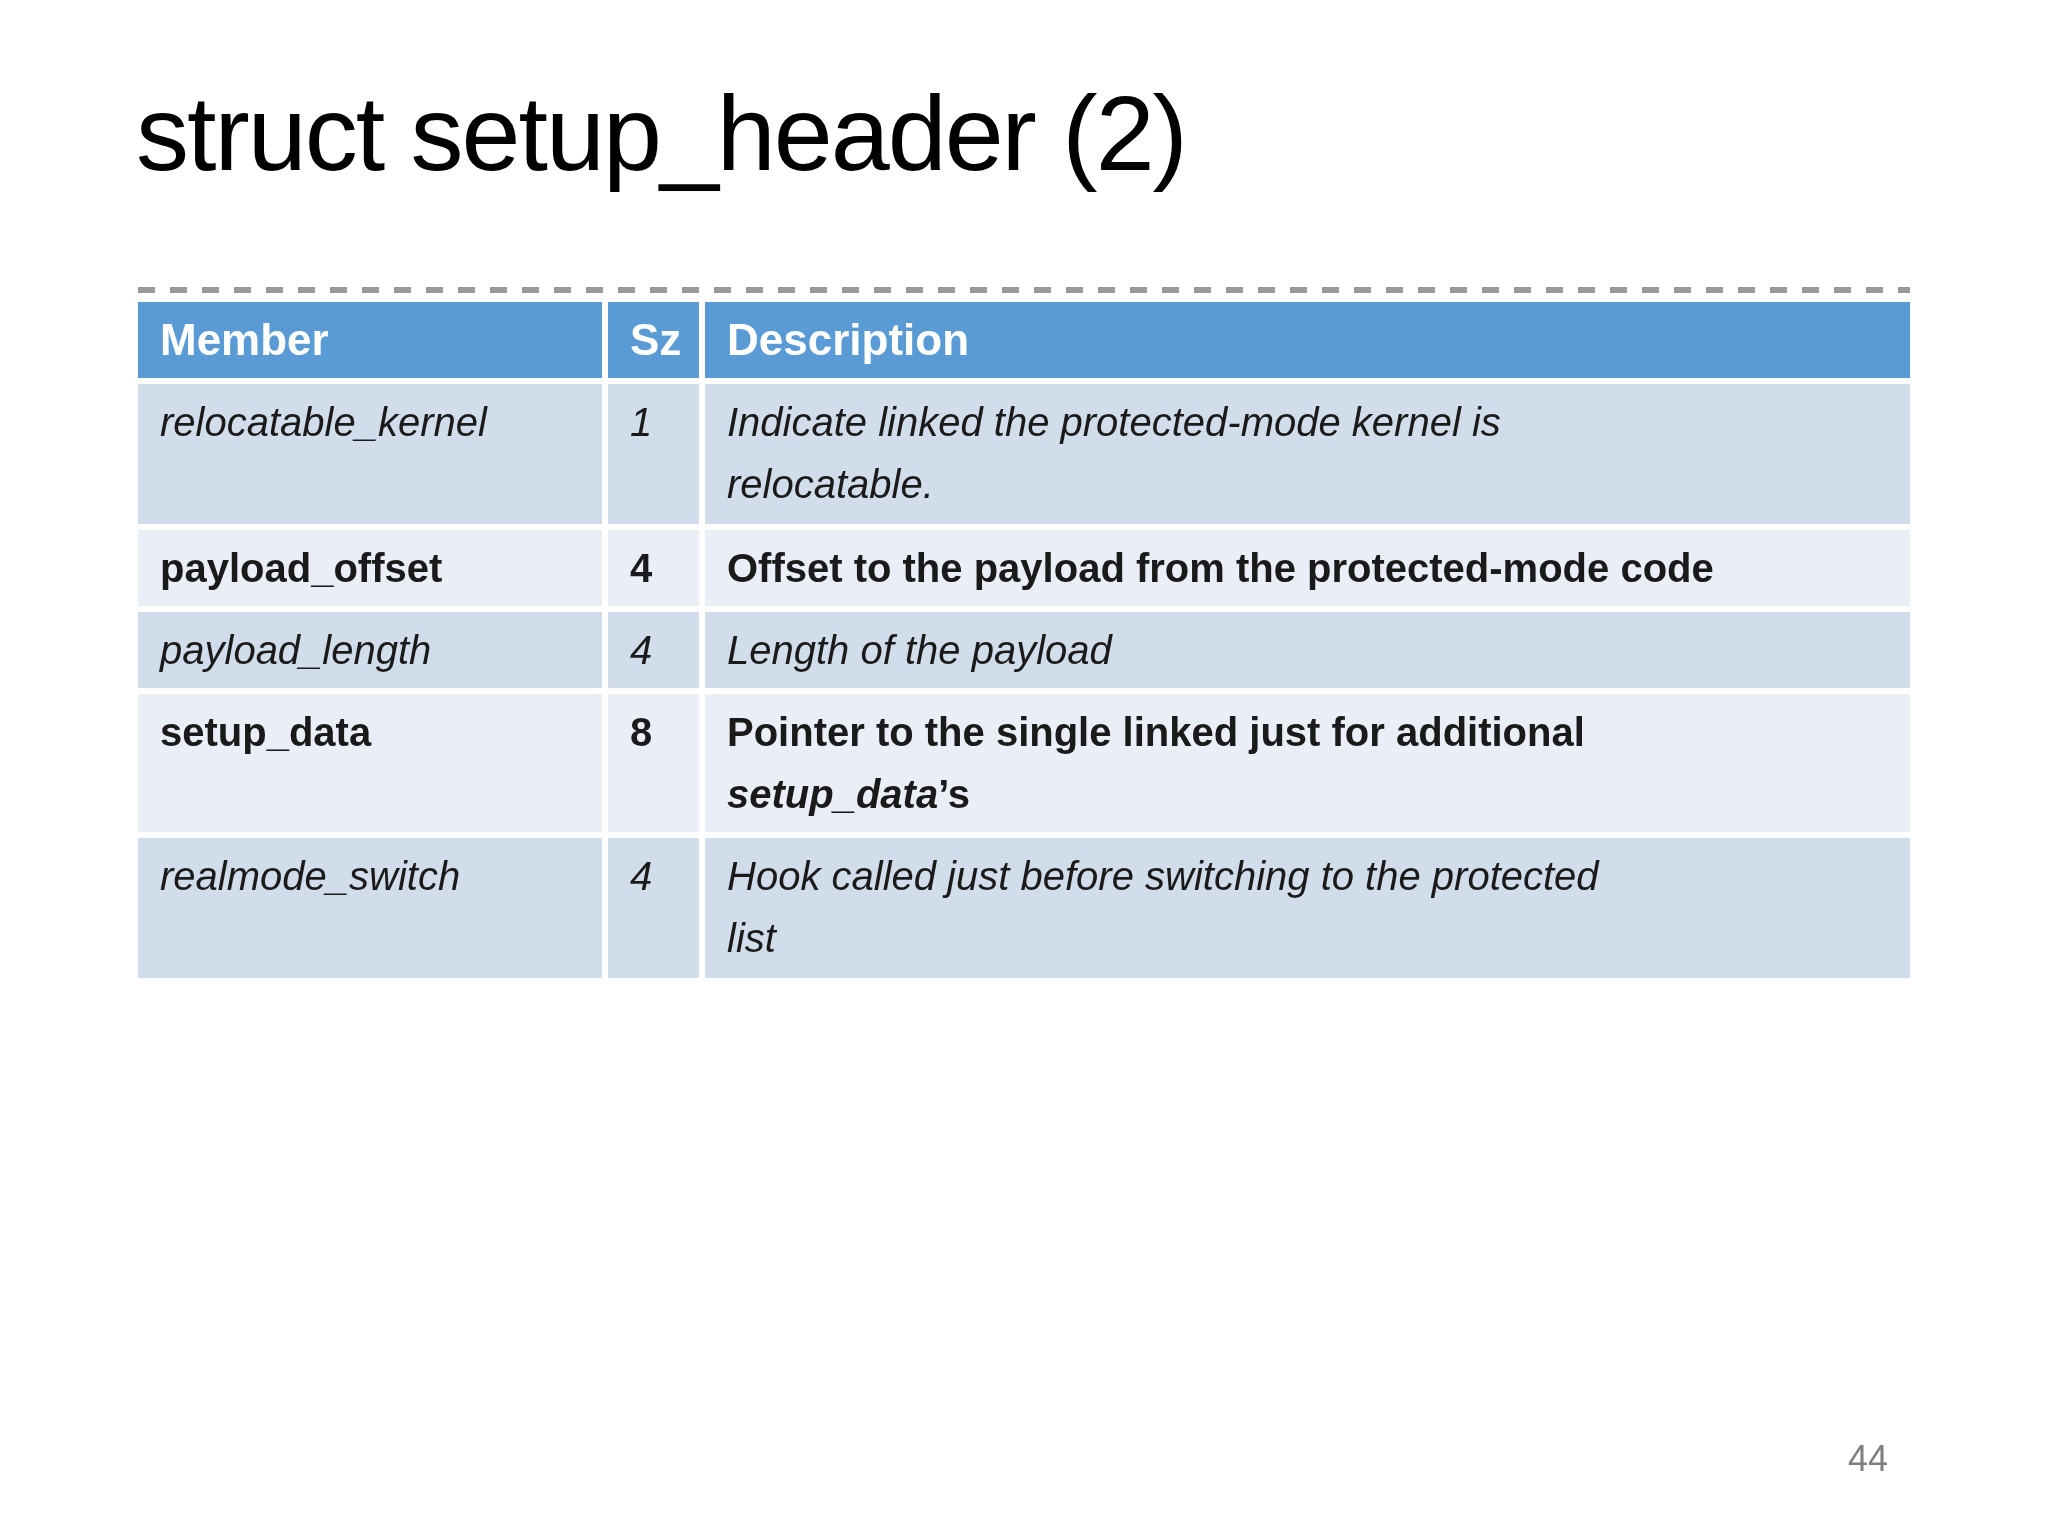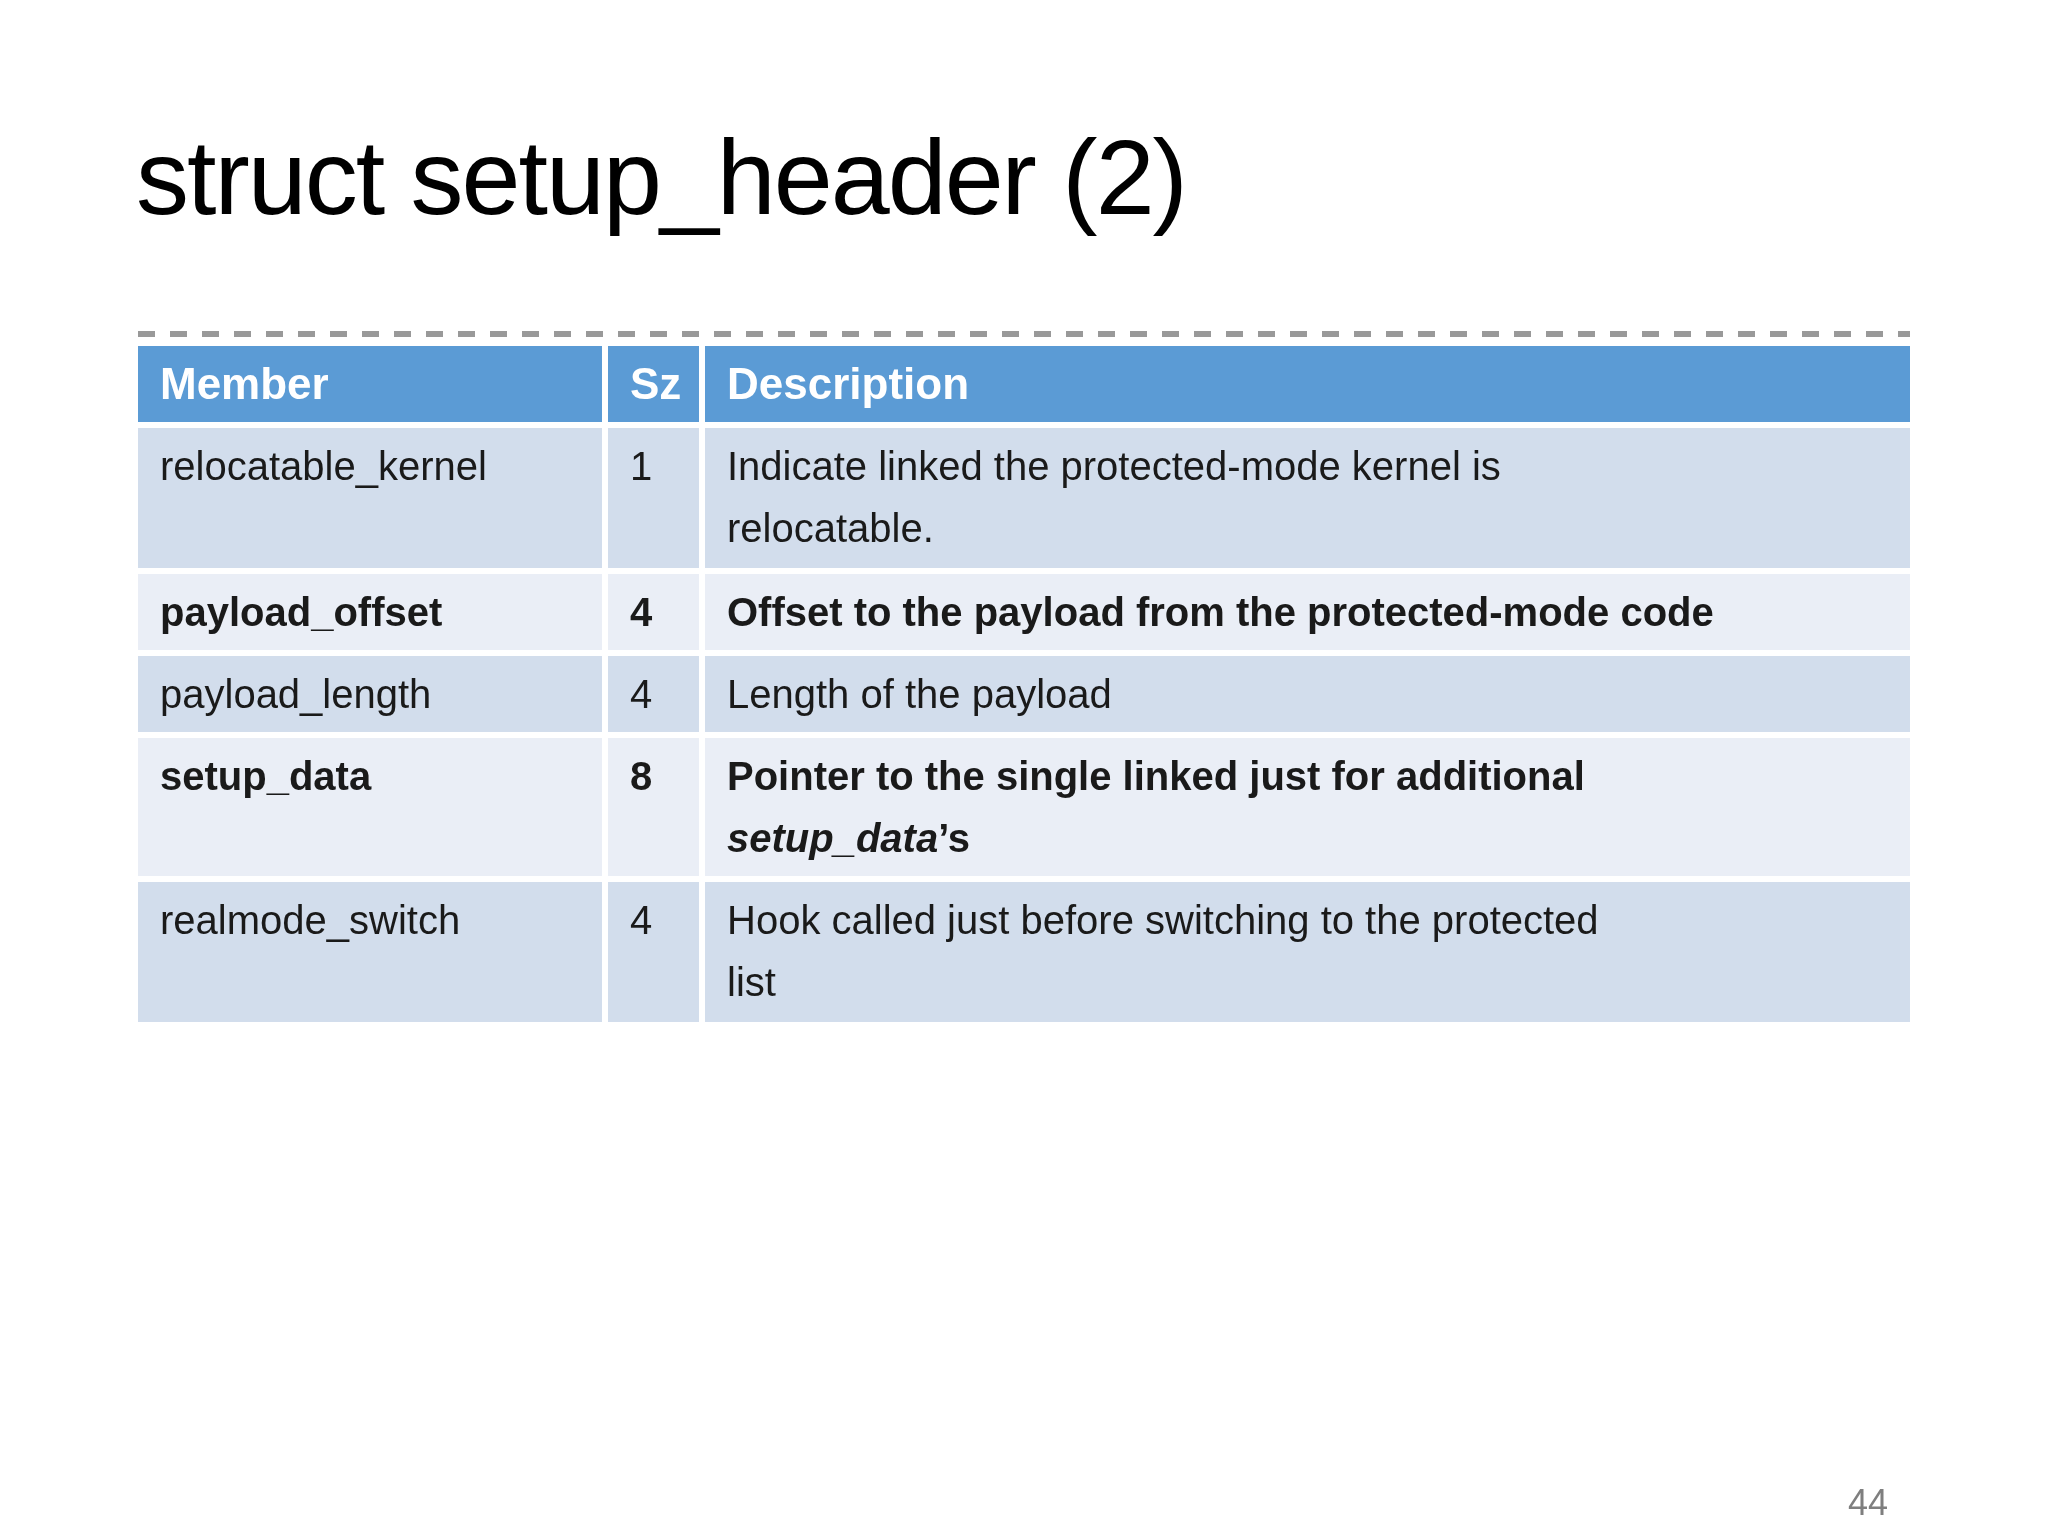--- a/index.html
+++ b/index.html
@@ -7,21 +7,20 @@
     width: 2048px; height: 1536px;
     background: #ffffff;
     position: relative;
     font-family: "Liberation Sans", sans-serif;
     -webkit-font-smoothing: antialiased;
   }
   .slide {
     position: absolute; inset: 0;
     background: #ffffff;
     overflow: hidden;
-    margin-top: 44px;
   }
   .title {
     position: absolute;
     left: 136px; top: 62px;
     margin: 0;
     font-size: 106px;
     font-weight: 300;
     letter-spacing: -2px;
     color: #000000;
     line-height: 1.35;
@@ -59,21 +58,21 @@
   }
   .td {
     font-size: 40px;
     line-height: 62px;
     color: var(--body-text, #1A1A1A);
     padding: 7px 10px 0 22px;
     box-sizing: border-box;
     white-space: nowrap;
     overflow: hidden;
   }
-  .band-a { background: var(--band-a, #D2DDEC); }
+  .band-a { background: var(--band-a, #D2DDEC); font-style: italic; }
   .band-b { background: var(--band-b, #EAEEF6); font-weight: bold; }
   .italic { font-style: italic; }
   .line { display: block; }
   .pagenum {
     position: absolute;
     left: 1848px; top: 1438px;
     font-size: 36px;
     color: var(--page-num, #7F7F7F);
     text-align: center;
   }

